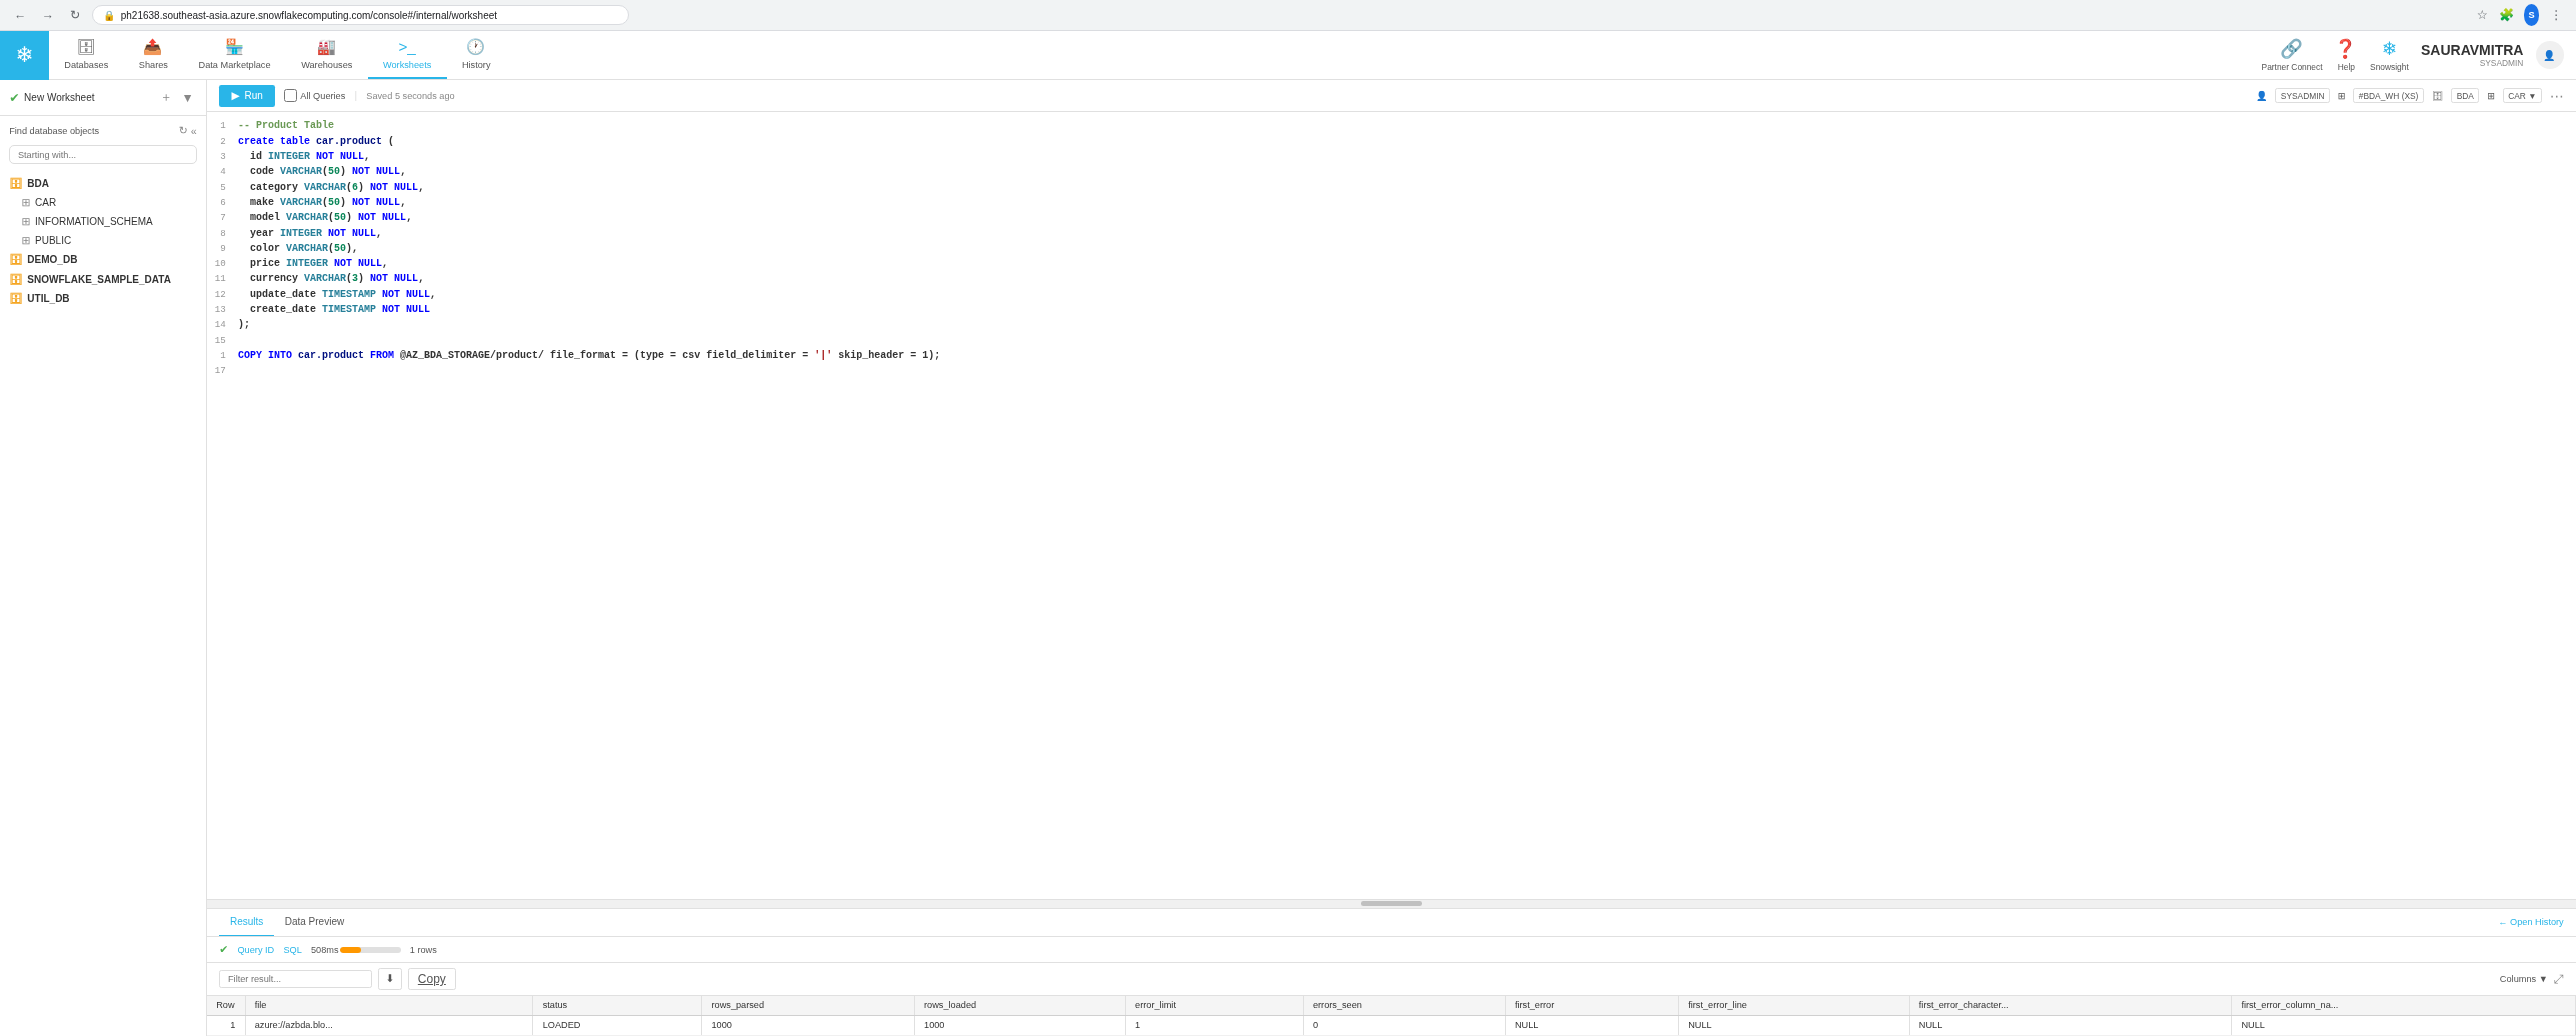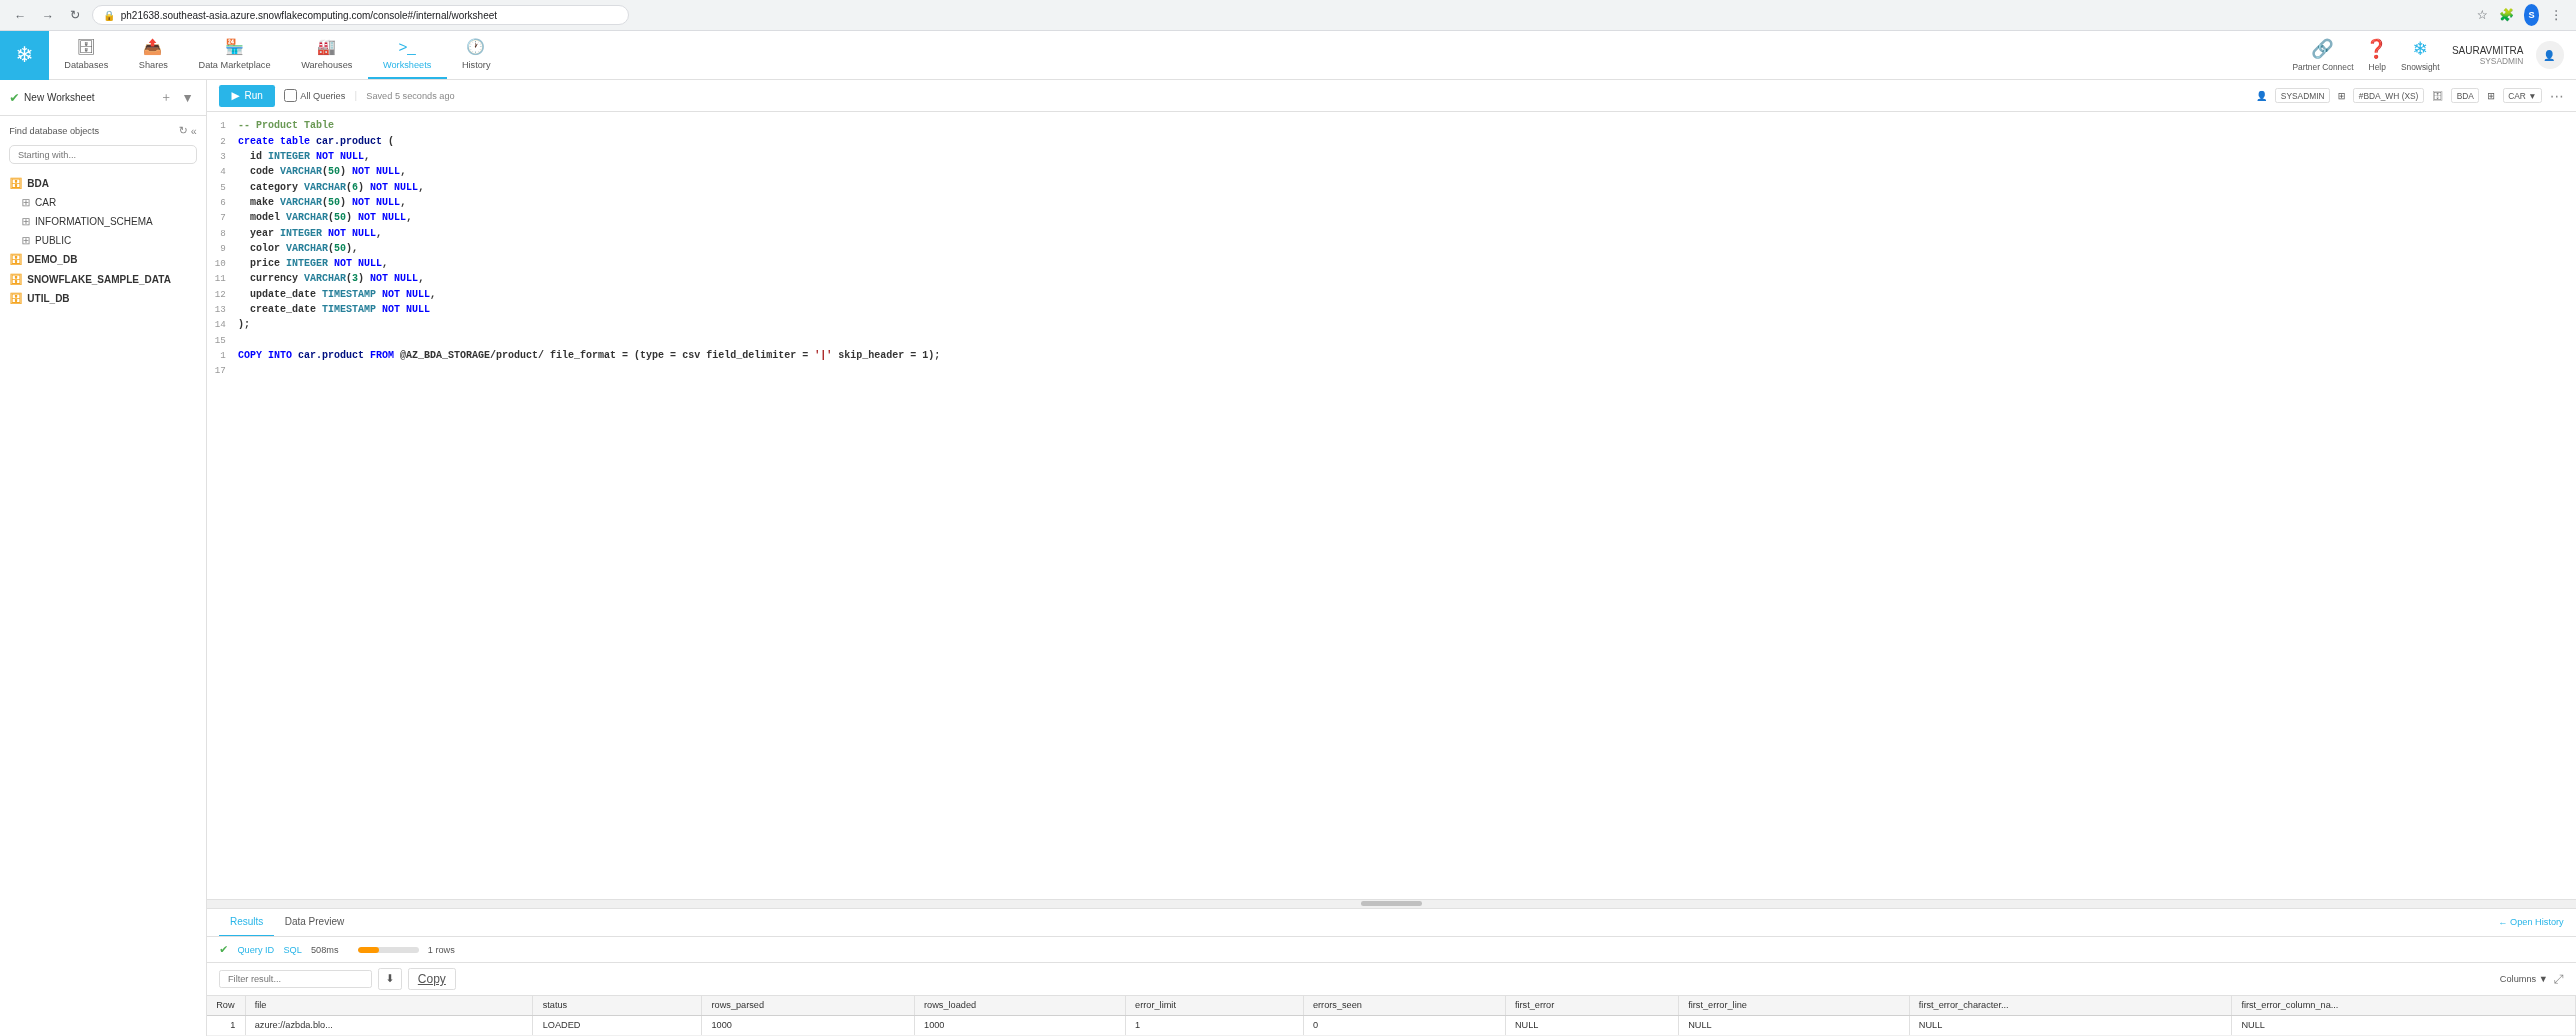--- a/index.html
+++ b/index.html
@@ -51,21 +51,21 @@
     .nav-item-icon { font-size: 15.3px; }
     .header-right {
       margin-left: auto; display: flex; align-items: center; gap: 12.3px; padding-right: 12.3px;
     }
     .header-action {
       display: flex; flex-direction: column; align-items: center; gap: 1.5px; cursor: pointer; color: #555;
     }
     .header-action-icon { font-size: 18.4px; color: #29b5e8; }
     .header-action-label { font-size: 8.4px; color: #555; }
     .user-info { display: flex; flex-direction: column; align-items: flex-end; }
-    .user-name { font-size: 10px; font-weight: 400; color: #333; }
+    .user-name { font-size: 14px; font-weight: 700; color: #333; }
     .user-role { font-size: 8.4px; color: #888; }
     .user-avatar { width: 28px; height: 28px; border-radius: 50%; background: #f0f0f0; overflow: hidden; display: flex; align-items: center; justify-content: center; }
 
     
     .main-layout { display: flex; height: calc(100vh - 80px); }
 
     
     .sidebar {
       width: 207px; flex-shrink: 0; border-right: 0.8px solid #e0e0e0; display: flex; flex-direction: column; background: #fff;
     }
@@ -147,21 +147,21 @@
       padding: 7.7px 10.7px; cursor: pointer; font-size: 10px; color: #555; border-bottom: 1.5px solid transparent;
     }
     .result-tab.active { color: #29b5e8; border-bottom: 1.5px solid #29b5e8; font-weight: 500; }
     .open-history-btn { margin-left: auto; background: none; border: none; cursor: pointer; color: #29b5e8; font-size: 9.2px; display: flex; align-items: center; gap: 3.1px; }
 
     .results-meta { display: flex; align-items: center; gap: 9.2px; padding: 6.1px 12.3px; border-bottom: 0.8px solid #e0e0e0; }
     .query-check { color: #4caf50; font-size: 10.7px; }
     .query-id-link { color: #29b5e8; text-decoration: none; font-size: 9.2px; }
     .sql-link { color: #29b5e8; text-decoration: none; font-size: 9.2px; }
     .query-time { font-size: 9.2px; color: #555; }
-    .time-bar { display: flex; align-items: center; gap: 19px; text-align: right; }
+    .time-bar { display: flex; align-items: center; gap: 1px; text-align: right; }
     .time-bar-track { width: 61px; height: 6.1px; background: #e0e0e0; border-radius: 3.1px; overflow: hidden; }
     .time-bar-fill { height: 100%; background: #ff9800; border-radius: 3.1px; width: 35%; }
     .rows-count { font-size: 9.2px; color: #555; }
 
     .results-filter { padding: 4.6px 12.3px; display: flex; align-items: center; gap: 6.1px; border-bottom: 0.8px solid #e0e0e0; }
     .filter-input { border: 0.8px solid #ddd; border-radius: 2.3px; padding: 3.1px 7.7px; font-size: 9.2px; width: 153px; color: #aaa; }
     .download-btn { background: none; border: 0.8px solid #ddd; border-radius: 2.3px; padding: 3.1px 6.1px; cursor: pointer; font-size: 10.7px; color: #555; }
     .copy-btn { background: none; border: 0.8px solid #ddd; border-radius: 2.3px; padding: 3.1px 9.2px; cursor: pointer; font-size: 12px; color: #555; text-decoration: underline; }
     .columns-btn { margin-left: auto; background: none; border: none; cursor: pointer; font-size: 9.2px; color: #555; display: flex; align-items: center; gap: 1.5px; }
     .expand-btn { background: none; border: none; cursor: pointer; color: #888; font-size: 12.3px; }

